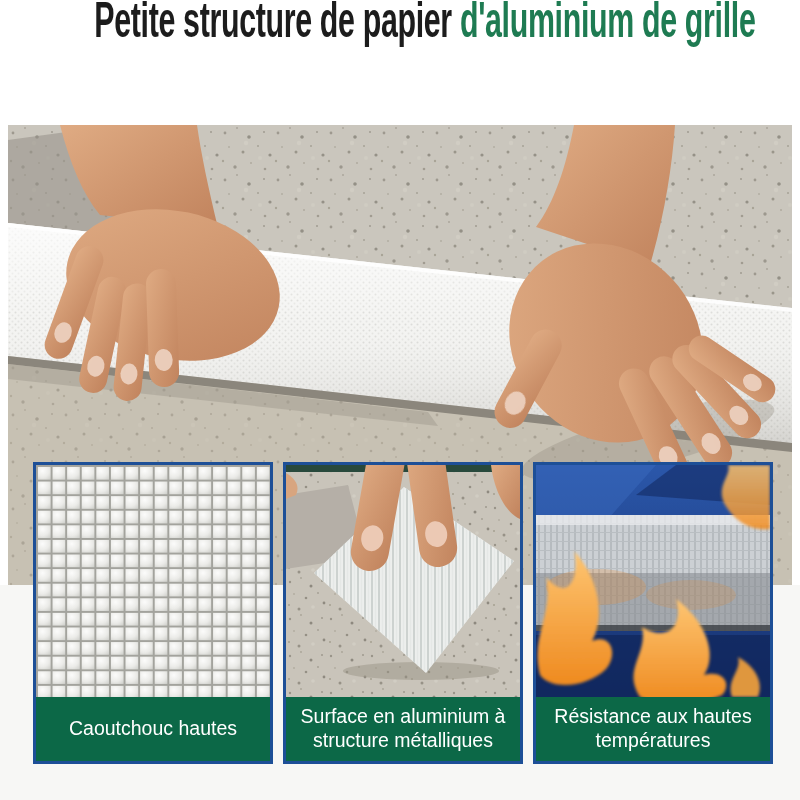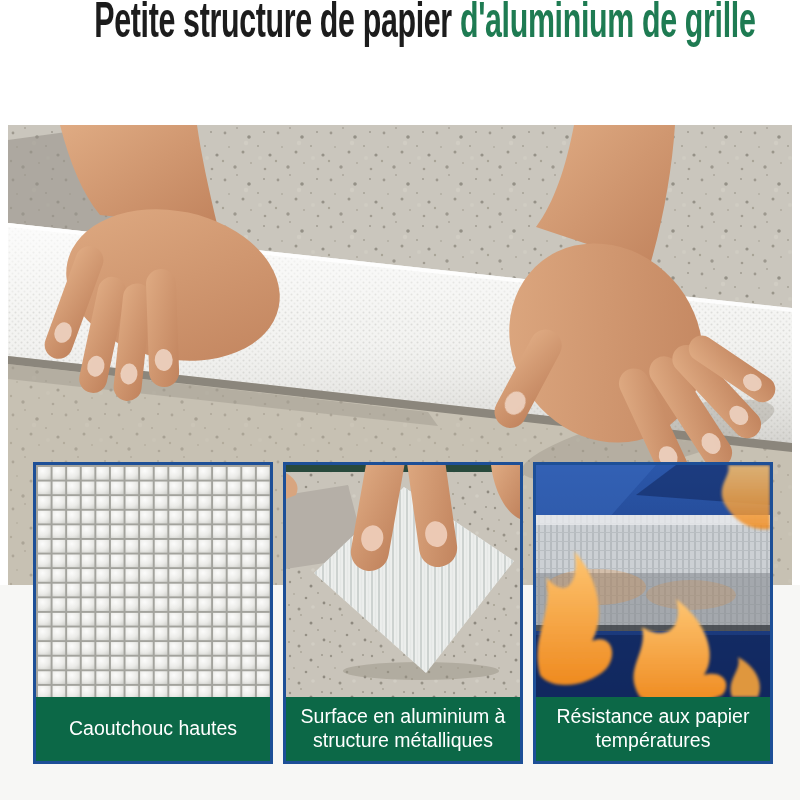--- a/index.html
+++ b/index.html
@@ -244,17 +244,17 @@
             <ellipse cx="155" cy="130" rx="45" ry="15" fill="#e8872a" opacity="0.2"></ellipse>
           </g>
           <g filter="url(#flameBlur)">
             <path d="M4,210 C-6,170 18,150 10,112 C34,140 44,108 38,86 C62,112 70,150 56,176 C76,168 82,190 70,204 C52,222 16,226 4,210 Z" fill="url(#flameG)"></path>
             <path d="M104,232 C86,204 112,190 106,162 C132,178 148,160 140,134 C170,156 182,190 168,210 C188,204 196,220 186,230 C160,242 120,240 104,232 Z" fill="url(#flameG)"></path>
             <path d="M196,232 C190,214 206,206 202,192 C220,202 228,218 222,232 Z" fill="#f6a33b" opacity="0.9"></path>
             <path d="M188,38 C180,20 196,10 192,0 L234,0 L234,64 C214,66 198,56 188,38 Z" fill="url(#flameG)" opacity="0.85"></path>
           </g>
         </svg>
       </div>
-      <figcaption class="label">Résistance aux papier températures</figcaption>
+      <figcaption class="label">Résistance aux hautes températures</figcaption>
     </figure>
 
   </section>
 </div>
 
 </body></html>

